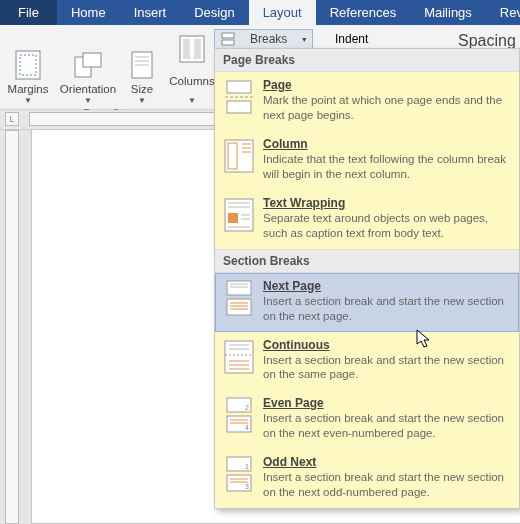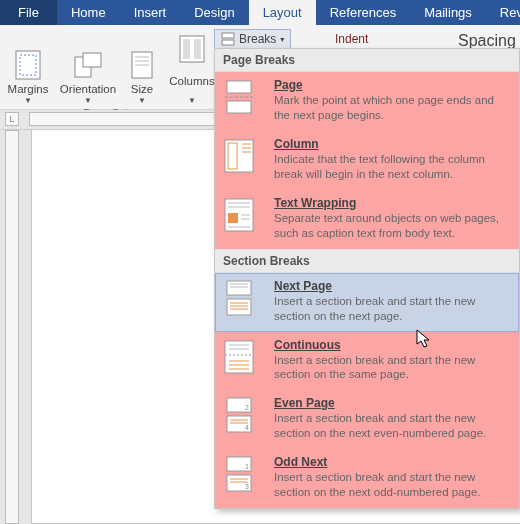--- a/index.html
+++ b/index.html
@@ -13,39 +13,39 @@
   .ribbon-body { background: #f3f3f3; height: 85px; border-bottom: 1px solid #d4d4d4; display: flex; position: relative; }
   .page-setup-group { display: flex; flex-direction: column; padding: 2px 4px 0 4px; }
   .btn-row { display: flex; gap: 4px; padding-top: 4px; }
   .big-btn { display: flex; flex-direction: column; align-items: center; width: 48px; padding: 2px 2px; cursor: pointer; justify-content: flex-end; }
   .big-btn.columns { width: 56px; gap: 8px; }
   .big-btn .icon-slot { height: 32px; display: flex; align-items: center; justify-content: center; }
   .big-btn .lbl { font-size: 11.5px; color: #444; margin-top: 2px; }
   .big-btn .caret { font-size: 8px; color: #555; margin-top: 1px; }
   .group-label { text-align: center; font-size: 11px; color: #666; margin-top: auto; padding-bottom: 2px; }
   
-  .breaks-btn { position: absolute; left: 214px; top: 4px; background: #e1e6ec; border: 1px solid #a5b6d0; display: flex; align-items: center; padding: 2px 6px; font-size: 12px; gap: 4px; cursor: pointer; }
+  .breaks-btn { position: absolute; left: 214px; top: 4px; background: #e1e6ec; border: 1px solid #a5b6d0; display: flex; align-items: center; padding: 2px 6px; font-size: 12px; gap: 15px; cursor: pointer; }
   .breaks-btn .caret { font-size: 8px; }
   
-  .indent-label { position: absolute; left: 335px; top: 7px; font-size: 12px; color: #7f1d1d; }
+  .indent-label { position: absolute; left: 335px; top: 7px; font-size: 12px; color: #000000; }
   .spacing-label { position: absolute; left: 458px; top: 7px; font-size: 16px; color: #444; }
   
   .ruler-area { background: #e6e6e6; height: 20px; border-bottom: 1px solid #ccc; position: relative; }
   .ruler-corner { position: absolute; left: 5px; top: 2px; width: 14px; height: 14px; background: #f7f7f7; border: 1px solid #bbb; font-size: 9px; display:flex; align-items:center; justify-content:center; color:#888; }
   .ruler-h { position: absolute; left: 29px; top: 2px; right: 0; height: 14px; background: #f7f7f7; border: 1px solid #bbb; }
   
   .doc-area { position: absolute; left: 0; top: 130px; right: 0; bottom: 0; background: #e6e6e6; display: flex; }
   .ruler-v { width: 18px; background: #e6e6e6; margin-left: 5px; border-right: none; }
   .ruler-v-inner { width: 14px; background: #f7f7f7; border: 1px solid #bbb; height: 100%; position: relative; }
   .page { background: #fff; margin-left: 8px; margin-top: 0; flex: 1; border: 1px solid #c6c6c6; border-top: none; box-shadow: 2px 2px 4px rgba(0,0,0,0.08); margin-right: -40px; }
   
-  .dropdown { position: absolute; left: 214px; top: 48px; width: 306px; background: #fca5a5; border: 1px solid #c6c6c6; box-shadow: 3px 3px 6px rgba(0,0,0,0.25); z-index: 100; }
+  .dropdown { position: absolute; left: 214px; top: 48px; width: 306px; background: #fef9c3; border: 1px solid #c6c6c6; box-shadow: 3px 3px 6px rgba(0,0,0,0.25); z-index: 100; }
   .dd-header { background: #eaeaea; padding: 4px 8px; font-weight: 600; font-size: 12px; color: #555; border-bottom: 1px solid #ddd; border-top: 1px solid #ddd; }
   .dd-header:first-child { border-top: none; }
-  .dd-item { display: flex; padding: 6px 8px 8px 8px; gap: 19px; cursor: pointer; }
+  .dd-item { display: flex; padding: 6px 8px 8px 8px; gap: 8px; cursor: pointer; }
   .dd-item.highlight { background: #c8d3e6; border: 1px solid #9bb0d6; padding: 5px 7px 7px 7px; }
   .dd-icon { width: 32px; height: 38px; flex-shrink: 0; display:flex; align-items:center; justify-content:center; }
   .dd-text { flex: 1; }
   .dd-title { font-weight: 600; font-size: 12px; color: #444; margin-bottom: 1px; }
   .dd-title.hl { text-decoration: underline; }
   .dd-desc { font-size: 11.5px; color: #666; line-height: 1.3; }
   
   .cursor { position: absolute; left: 416px; top: 329px; z-index: 200; pointer-events: none; }
   
   svg { display: block; }

